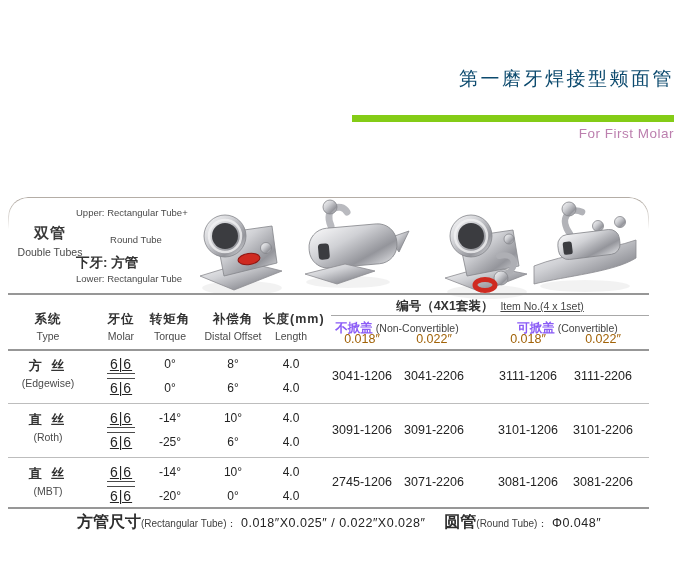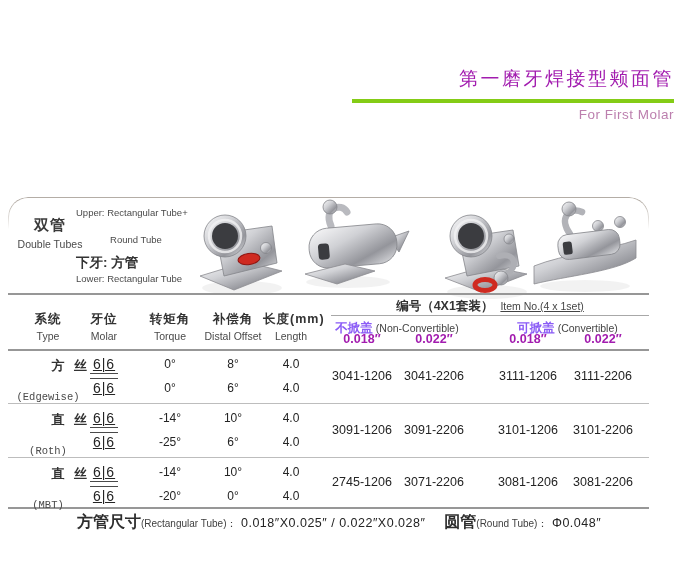--- a/index.html
+++ b/index.html
@@ -1,31 +1,31 @@
 <!DOCTYPE html>
 <html><head>
 <meta charset="utf-8">
 <style>
   * { margin:0; padding:0; box-sizing:border-box; }
   body { background:#e8e8e8; font-family:"Liberation Sans","DejaVu Sans",sans-serif; }
   .page { position:relative; width:678px; height:578px; background:#ffffff; overflow:hidden; color:#3c3c3c; }
 
   
   .title-block { position:absolute; top:66px; right:4px; width:322px; text-align:right; }
-  .title-cn { display:block; font-size:19px; letter-spacing:2.5px; color:#a21caf; padding-bottom:7px;
-              border-bottom:4px solid #84cc16; font-weight:400; }
+  .title-cn { display:block; font-size:19px; letter-spacing:2.5px; color:#0c4a6e; padding-bottom:23px;
+              border-bottom:7px solid #84cc16; font-weight:400; }
   .title-en { display:block; margin-top:4px; font-size:13.5px; color:#bc7fae; letter-spacing:.5px; }
 
   
   .panel-top-border { position:absolute; left:8px; top:197px; width:641px; height:34px;
         border-top:1.5px solid #b4ada6; border-left:1.5px solid #c6c0ba; border-right:1.5px solid #c6c0ba;
         border-radius:20px 20px 0 0;
         -webkit-mask-image:linear-gradient(#000 30%, transparent 95%);
         mask-image:linear-gradient(#000 30%, transparent 95%); }
-  .dt-label { position:absolute; left:10px; top:216px; width:80px; text-align:center; }
+  .dt-label { position:absolute; left:10px; top:224px; width:80px; text-align:center; }
   .dt-cn { font-size:15px; font-weight:700; color:#3a3a3a; letter-spacing:1px; }
   .dt-en { font-size:10.5px; color:#4a4a4a; margin-top:3px; }
   .tube-desc { position:absolute; left:76px; top:206px; width:120px; }
   .desc-cn { font-size:13.5px; font-weight:700; color:#333; white-space:nowrap; }
   .desc-en { font-size:9.5px; color:#4a4a4a; margin-top:1px; white-space:nowrap; }
   .desc-en.center { text-align:center;margin-top:16px; }
   .desc-lower { margin-top:9px; }
   .product-photo { position:absolute; }
 
   
@@ -33,50 +33,50 @@
   .l-top   { left:8px;  top:293px; width:641px; height:1.5px; }
   .l-sub   { left:331px; top:315px; width:318px; height:1px; background:#a8a8a8; }
   .l-head  { left:8px;  top:349px; width:641px; height:1.5px; }
   .l-r1    { left:8px;  top:403px; width:641px; height:1px; background:#bdbdbd; }
   .l-r2    { left:8px;  top:457px; width:641px; height:1px; background:#bdbdbd; }
   .l-bot   { left:8px;  top:507px; width:641px; height:1.5px; }
 
   
   .cell { position:absolute; text-align:center; }
   .c-type   { left:6px;   width:84px; }
-  .c-molar  { left:77px;  width:54px; }
+  .c-molar  { left:94px;  width:54px; }
   .c-torque { left:140px; width:60px; }
   .c-offset { left:200px; width:66px; }
   .c-length { left:263px; width:56px; }
   .c-i1 { left:326px; width:72px; }
   .c-i2 { left:398px; width:72px; }
   .c-i3 { left:492px; width:72px; }
   .c-i4 { left:567px; width:72px; }
 
   
   .itemno-header { position:absolute; left:331px; top:296px; width:318px; text-align:center; white-space:nowrap; }
   .itemno-cn { font-size:12.5px; font-weight:700; color:#333; }
   .itemno-en { font-size:10.5px; color:#444; margin-left:7px;text-decoration:underline; }
   .col-head { top:311px; }
   .col-head .h-cn { font-size:12.5px; font-weight:700; color:#333; letter-spacing:1px; white-space:nowrap; }
   .col-head .h-en { font-size:10.5px; color:#4a4a4a; margin-top:2px; white-space:nowrap; }
   .grp-head { position:absolute; top:318px; text-align:center; white-space:nowrap; }
   .g-nonconv { left:322px; width:150px; }
   .g-conv    { left:490px; width:155px; }
   .grp-cn { font-size:12.5px; font-weight:700; color:#8b5cf6; }
   .grp-en { font-size:10.5px; color:#444; margin-left:3px; }
-  .size-head { top:332px; font-size:12.5px; color:#a21caf;font-weight:bold; }
+  .size-head { top:332px; font-size:12.5px; color:#a16207; }
 
   
   .rowgroup { position:absolute; left:0; width:678px; }
   .rg-1 { top:349px; height:54px; }
   .rg-2 { top:403px; height:54px; }
   .rg-3 { top:457px; height:50px; }
-  .type-cn { font-size:13px; font-weight:700; color:#333; letter-spacing:3px; margin-top:8px; white-space:nowrap;text-align:right; }
-  .type-en { font-size:10.5px; color:#4a4a4a; margin-top:16px; white-space:nowrap;font-family:Liberation Mono, monospace; }
+  .type-cn { font-size:13px; font-weight:700; color:#333; letter-spacing:3px; margin-top:8px; white-space:nowrap; }
+  .type-en { font-size:10.5px; color:#4a4a4a; margin-top:2px; white-space:nowrap; }
   .r-up { top:5px;  height:20px; line-height:20px; }
   .r-lo { top:29px; height:20px; line-height:20px; }
   .val { font-size:12px; color:#242424; }
   .palmer { font-size:14px; color:#242424; letter-spacing:1px; padding:0 3px;text-decoration:underline; }
   .palmer.upper { border-bottom:1.5px solid #4a4a4a; padding-bottom:1px; }
   .palmer.lower { border-top:1.5px solid #4a4a4a; padding-top:1px; }
   .item-no { top:50%; transform:translateY(-50%); font-size:12.5px; color:#242424; white-space:nowrap; }
 
   
   .dims { position:absolute; left:0; top:512px; width:678px; text-align:center; white-space:nowrap; }

